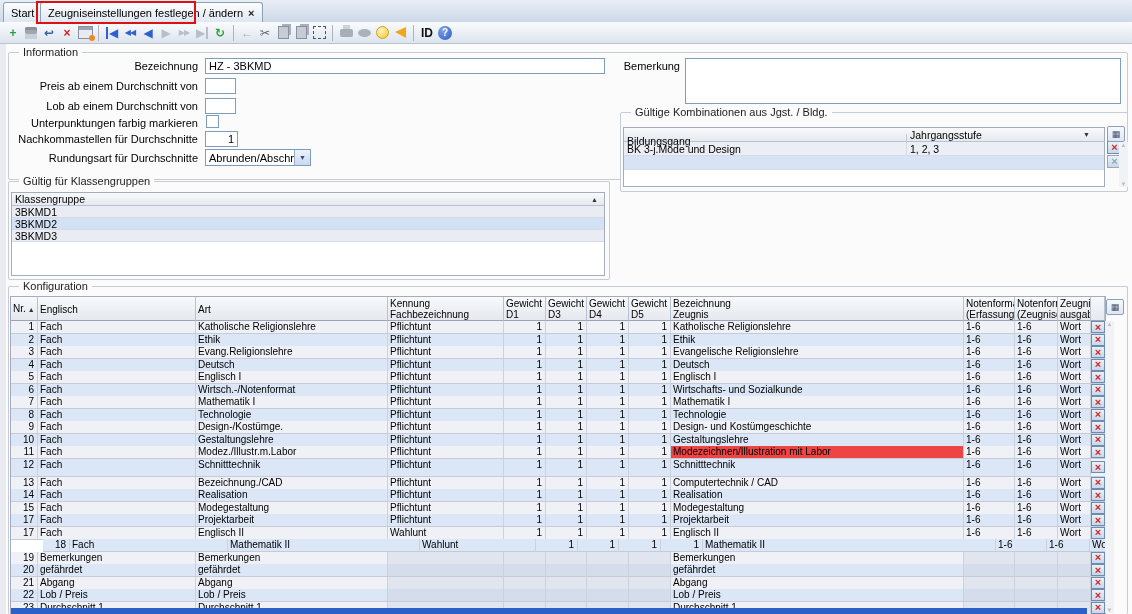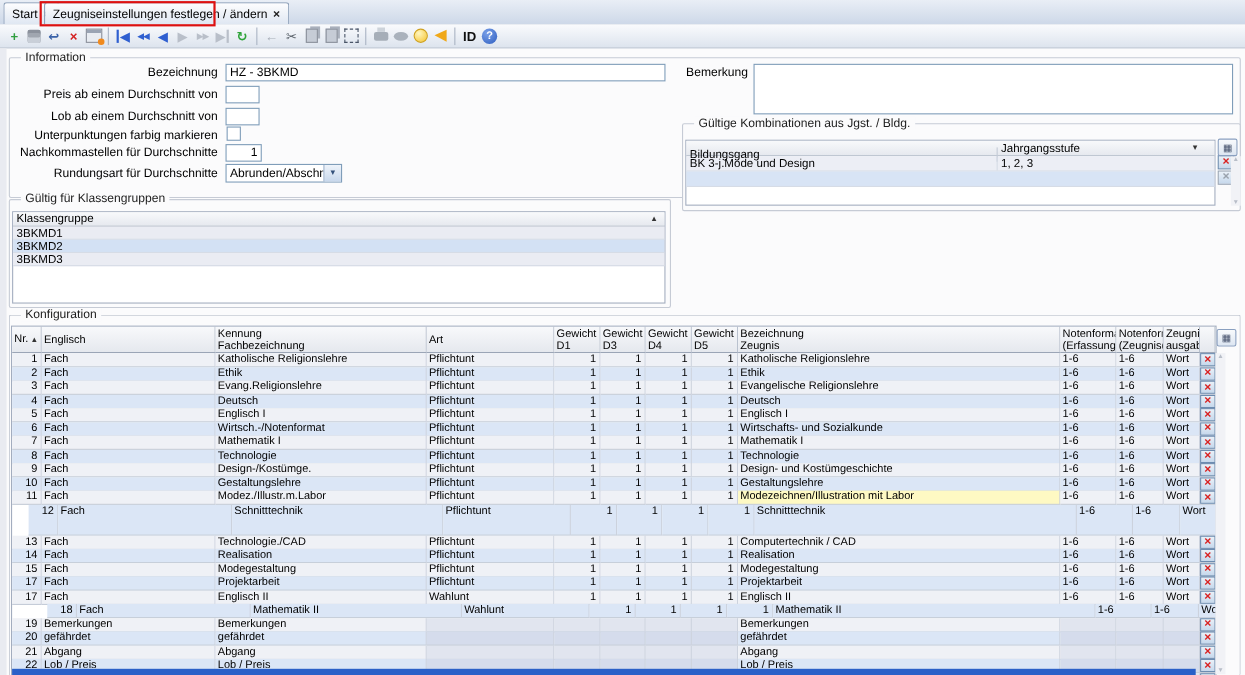--- a/index.html
+++ b/index.html
@@ -260,27 +260,27 @@
   </div>
   <div class="ktable" style="width:1094px;height:317px;overflow:hidden;" id="ktable">
       <div class="krow khead" style="grid-template-columns: 27px 158px 192px 116px 42px 41px 42px 42px 293px 51px 43px 33px 14px; height: 24px;">
         <div class="kcell">
           <div><span>Nr.</span><span class="sort-arrow"> ▲</span></div>
         </div>
         <div class="kcell">
           <div>Englisch</div>
         </div>
         <div class="kcell">
+          <div>Art</div>
+        </div>
+        <div class="kcell">
           <div>Kennung</div>
           <div>Fachbezeichnung</div>
         </div>
         <div class="kcell">
-          <div>Art</div>
-        </div>
-        <div class="kcell">
           <div>Gewicht</div>
           <div>D1</div>
         </div>
         <div class="kcell">
           <div>Gewicht</div>
           <div>D3</div>
         </div>
         <div class="kcell">
           <div>Gewicht</div>
           <div>D4</div>
@@ -479,49 +479,49 @@
       </div>
       <div class="krow" style="grid-template-columns: 27px 158px 192px 116px 42px 41px 42px 42px 293px 51px 43px 33px 14px; height: 12.5px;">
         <div class="kcell r" style="background: rgb(239, 241, 246);">11</div>
         <div class="kcell" style="background: rgb(239, 241, 246);">Fach</div>
         <div class="kcell" style="background: rgb(239, 241, 246);">Modez./Illustr.m.Labor</div>
         <div class="kcell" style="background: rgb(239, 241, 246);">Pflichtunt</div>
         <div class="kcell r" style="background: rgb(239, 241, 246);">1</div>
         <div class="kcell r" style="background: rgb(239, 241, 246);">1</div>
         <div class="kcell r" style="background: rgb(239, 241, 246);">1</div>
         <div class="kcell r" style="background: rgb(239, 241, 246);">1</div>
-        <div class="kcell" style="background: #fef9c3;">Modezeichnen/Illustration mit Labor</div>
-        <div class="kcell" style="background: rgb(239, 241, 246);">1-6</div>
-        <div class="kcell" style="background: rgb(239, 241, 246);">1-6</div>
-        <div class="kcell" style="background: rgb(239, 241, 246);">Wort</div>
-        <div class="kx">
-          <div class="xbtn" style="height: 10px;">×</div>
-        </div>
-      </div>
-      <div class="krow" style="grid-template-columns: 27px 158px 192px 116px 42px 41px 42px 42px 293px 51px 43px 33px 14px; height: 28px; margin-left: 15px;">
+        <div class="kcell" style="background: #ef4444;">Modezeichnen/Illustration mit Labor</div>
+        <div class="kcell" style="background: rgb(239, 241, 246);">1-6</div>
+        <div class="kcell" style="background: rgb(239, 241, 246);">1-6</div>
+        <div class="kcell" style="background: rgb(239, 241, 246);">Wort</div>
+        <div class="kx">
+          <div class="xbtn" style="height: 10px;">×</div>
+        </div>
+      </div>
+      <div class="krow" style="grid-template-columns: 27px 158px 192px 116px 42px 41px 42px 42px 293px 51px 43px 33px 14px; height: 18px;">
         <div class="kcell r" style="background: rgb(219, 230, 246);">12</div>
         <div class="kcell" style="background: rgb(219, 230, 246);">Fach</div>
         <div class="kcell" style="background: rgb(219, 230, 246);">Schnitttechnik</div>
         <div class="kcell" style="background: rgb(219, 230, 246);">Pflichtunt</div>
         <div class="kcell r" style="background: rgb(219, 230, 246);">1</div>
         <div class="kcell r" style="background: rgb(219, 230, 246);">1</div>
         <div class="kcell r" style="background: rgb(219, 230, 246);">1</div>
         <div class="kcell r" style="background: rgb(219, 230, 246);">1</div>
         <div class="kcell" style="background: rgb(219, 230, 246);">Schnitttechnik</div>
         <div class="kcell" style="background: rgb(219, 230, 246);">1-6</div>
         <div class="kcell" style="background: rgb(219, 230, 246);">1-6</div>
         <div class="kcell" style="background: rgb(219, 230, 246);">Wort</div>
         <div class="kx">
           <div class="xbtn" style="height: 10px;">×</div>
         </div>
       </div>
       <div class="krow" style="grid-template-columns: 27px 158px 192px 116px 42px 41px 42px 42px 293px 51px 43px 33px 14px; height: 12.5px;">
         <div class="kcell r" style="background: rgb(239, 241, 246);">13</div>
         <div class="kcell" style="background: rgb(239, 241, 246);">Fach</div>
-        <div class="kcell" style="background: rgb(239, 241, 246);">Technologie./CAD</div>
+        <div class="kcell" style="background: rgb(239, 241, 246);">Bezeichnung./CAD</div>
         <div class="kcell" style="background: rgb(239, 241, 246);">Pflichtunt</div>
         <div class="kcell r" style="background: rgb(239, 241, 246);">1</div>
         <div class="kcell r" style="background: rgb(239, 241, 246);">1</div>
         <div class="kcell r" style="background: rgb(239, 241, 246);">1</div>
         <div class="kcell r" style="background: rgb(239, 241, 246);">1</div>
         <div class="kcell" style="background: rgb(239, 241, 246);">Computertechnik / CAD</div>
         <div class="kcell" style="background: rgb(239, 241, 246);">1-6</div>
         <div class="kcell" style="background: rgb(239, 241, 246);">1-6</div>
         <div class="kcell" style="background: rgb(239, 241, 246);">Wort</div>
         <div class="kx">

